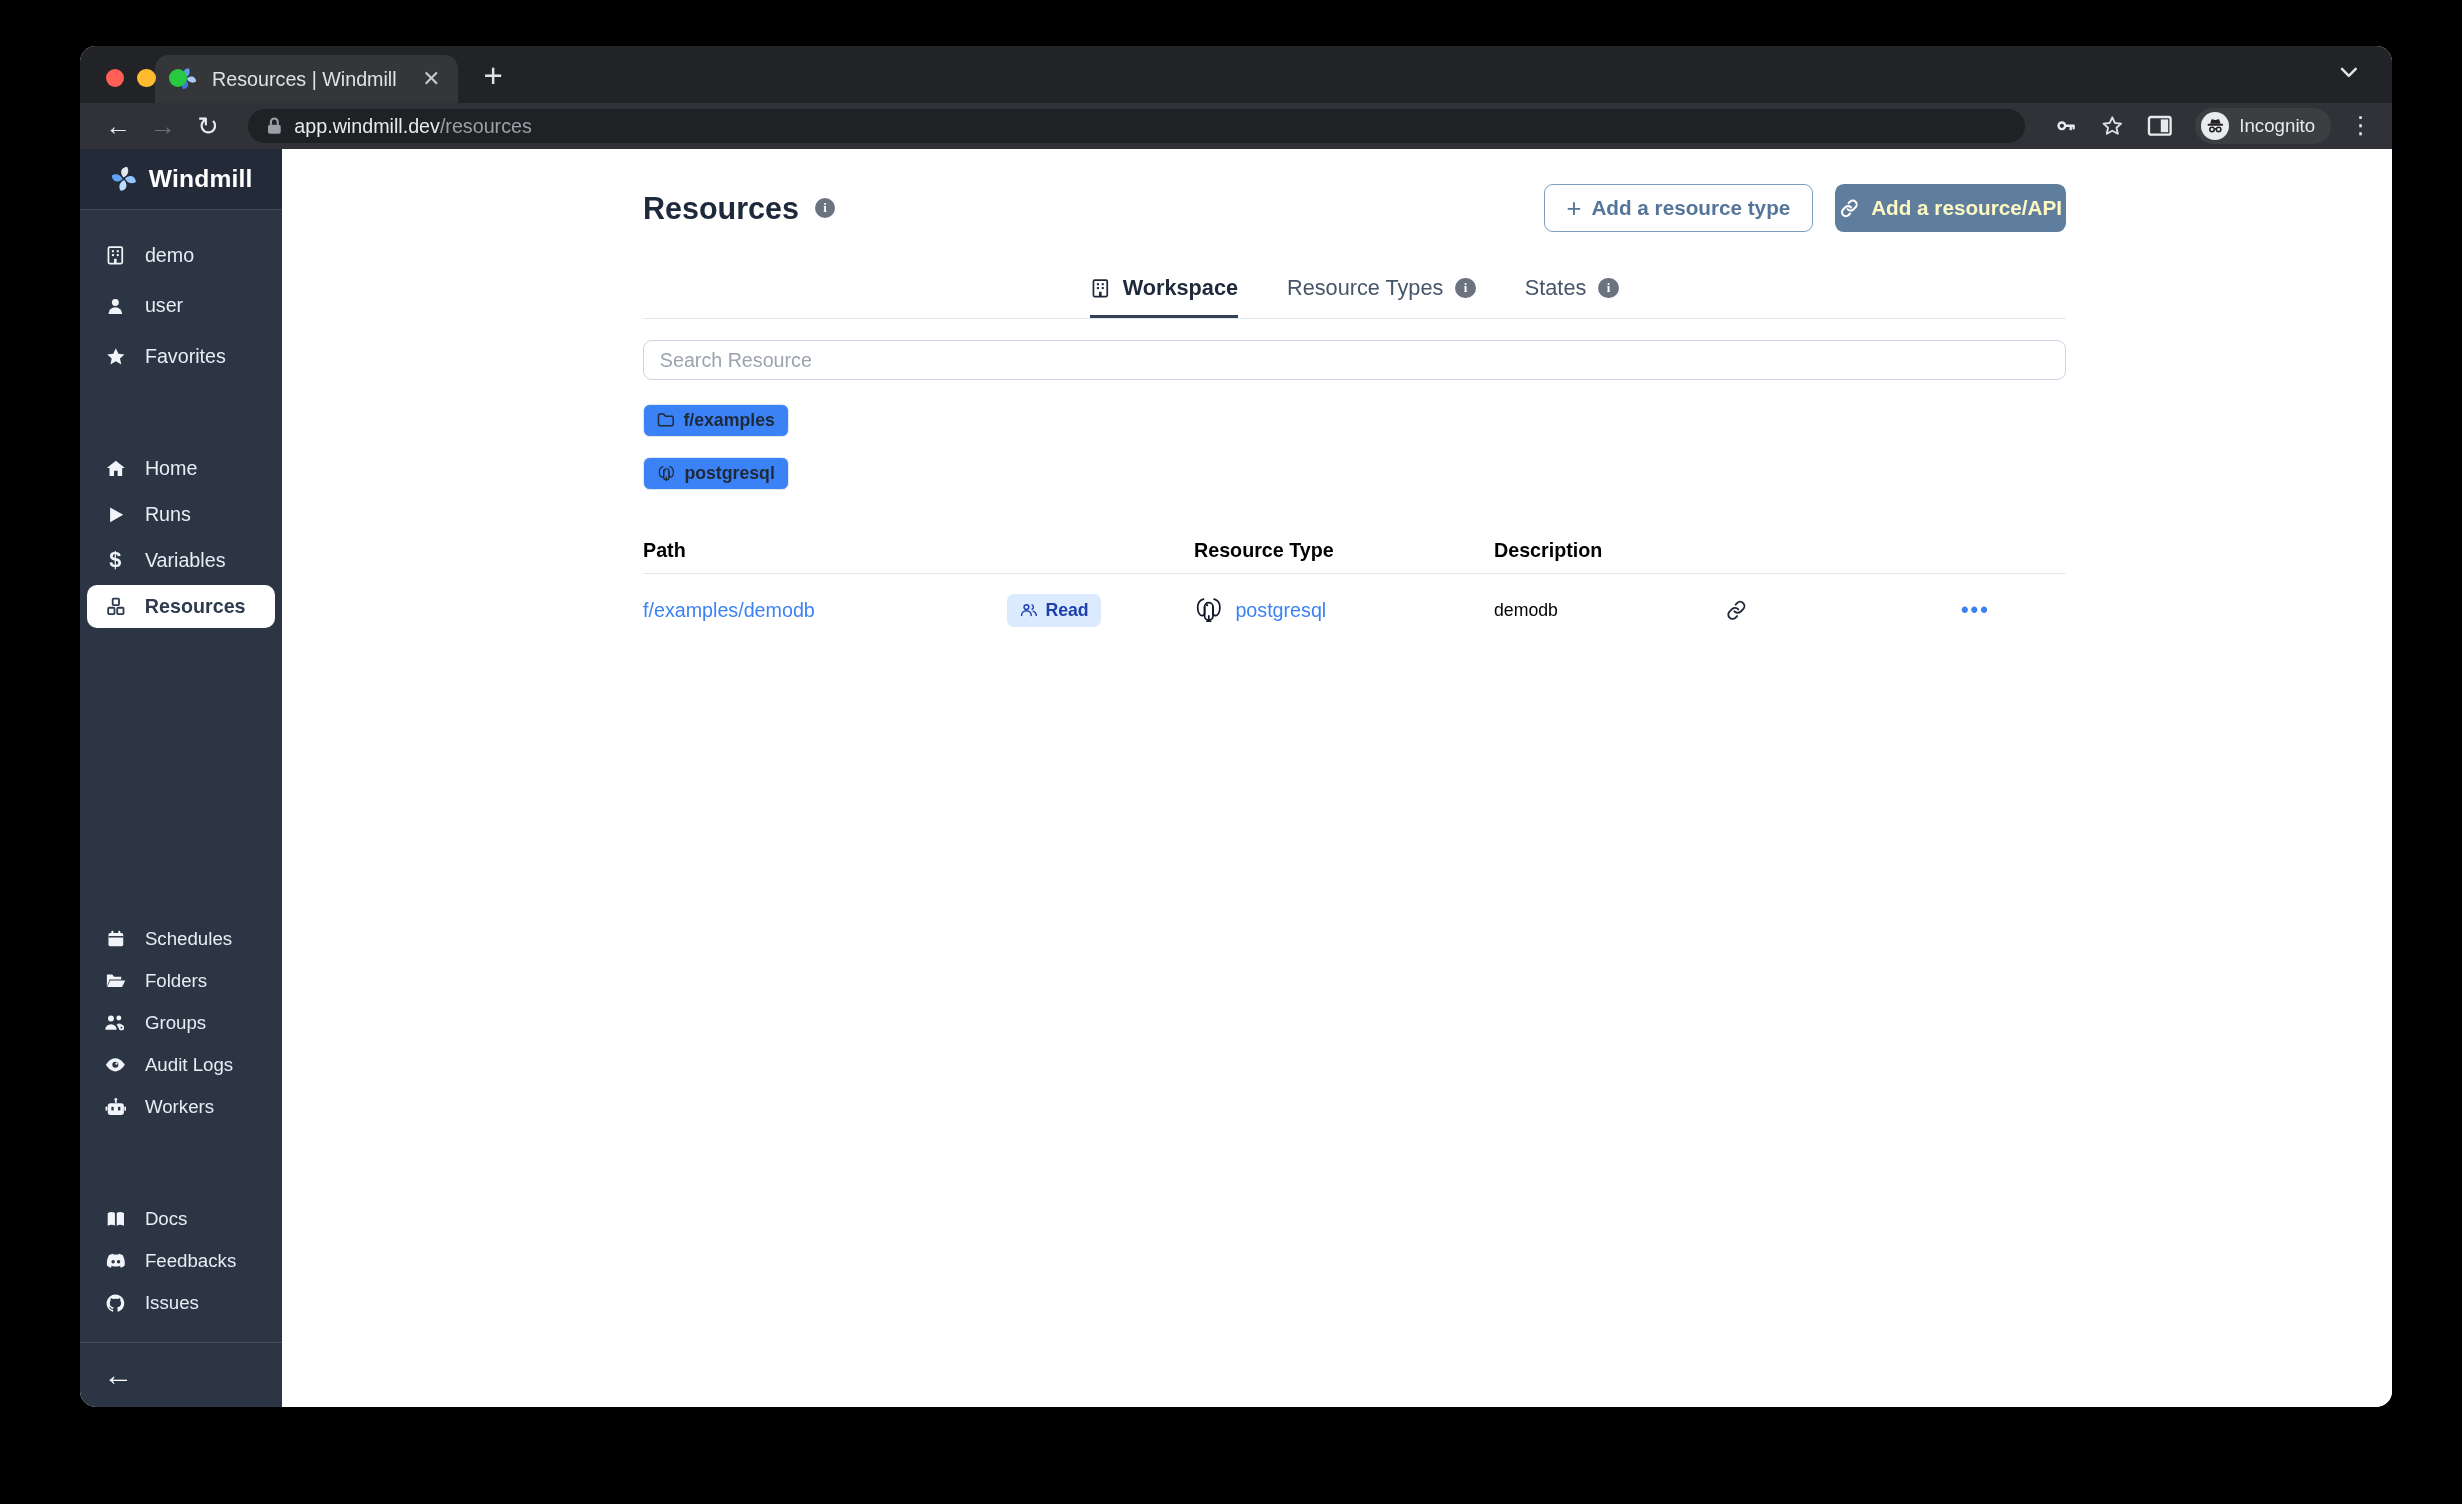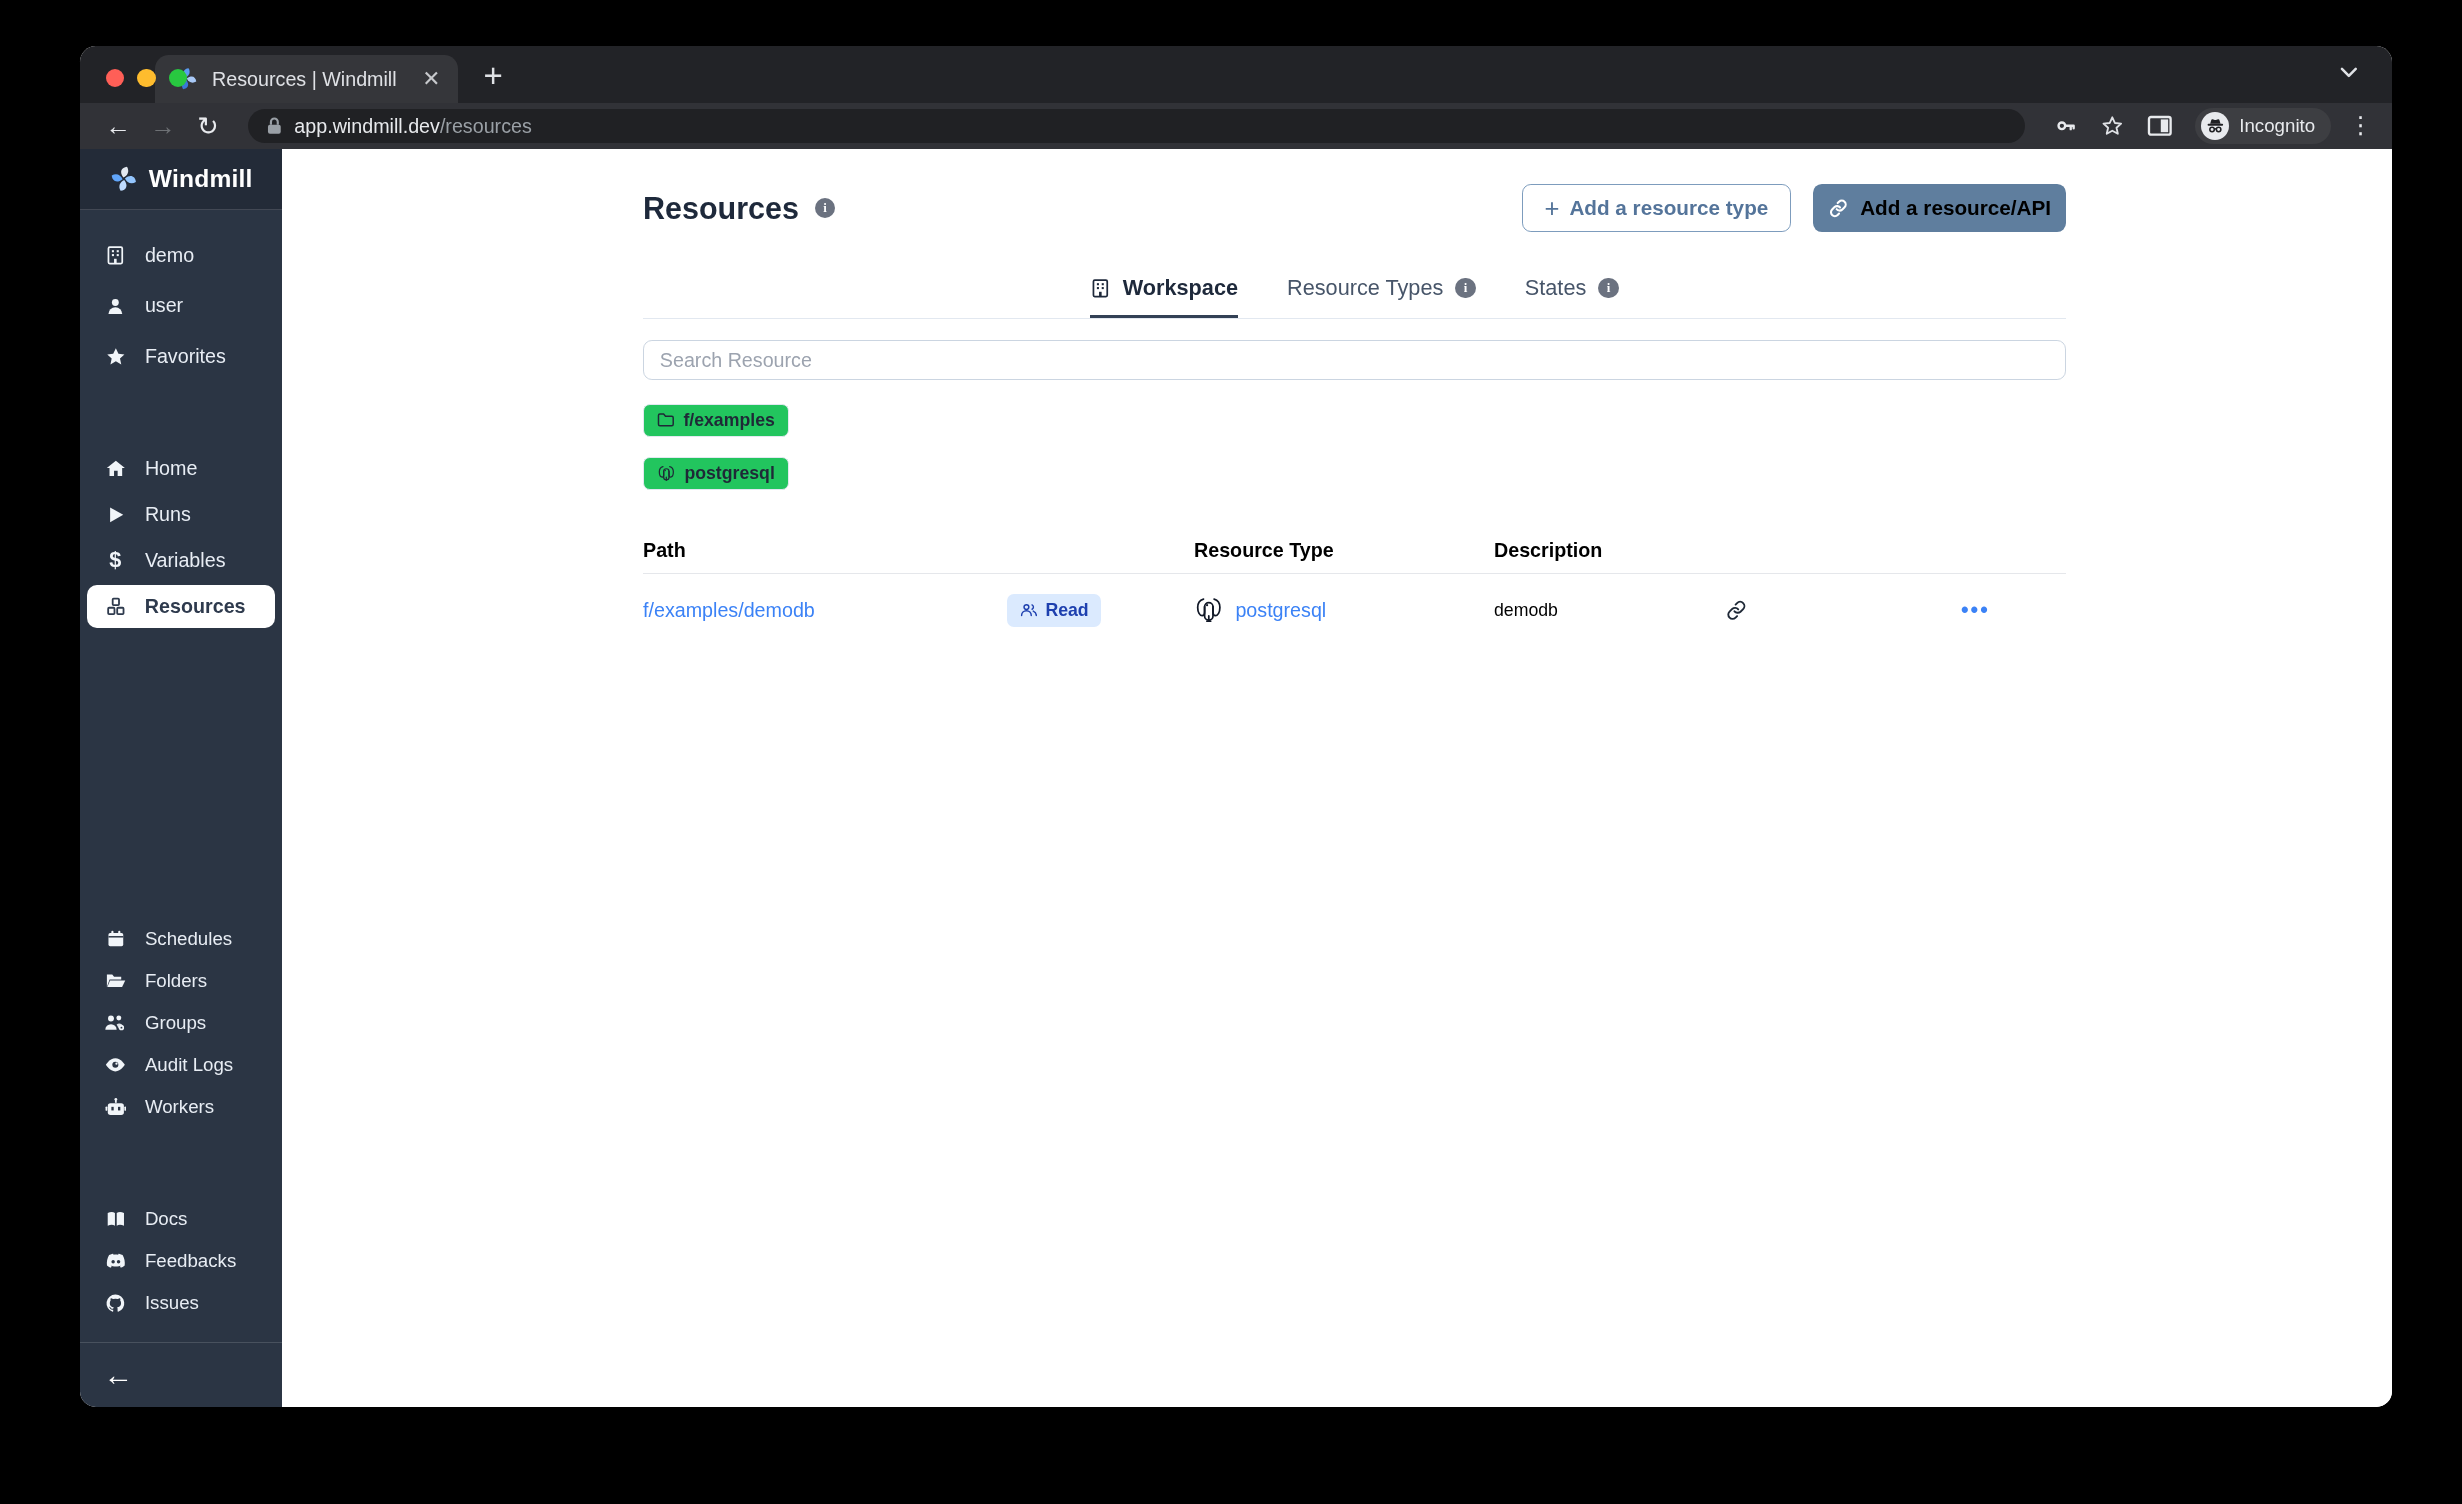--- a/index.html
+++ b/index.html
@@ -48,31 +48,31 @@
 
   .main { flex:1; background:#fff; padding-left:361px; }
   .content { width:1423px; }
   .title-row { margin-top:35px; display:flex; align-items:center; justify-content:space-between; }
   .title-left { display:flex; align-items:center; gap:15.8px; }
   h1 { font-size:30.5px; color:#1e293b; font-weight:bold; }
   .info { width:20.7px; height:20.7px; border-radius:50%; background:#6b7280; color:#fff; font-size:12.8px; font-weight:bold; display:inline-flex; align-items:center; justify-content:center; font-family:"Liberation Serif", serif; }
   .btns { display:flex; gap:21.7px; }
   .btn-outline { height:48px; border:1.5px solid #7d9cbd; border-radius:8.9px; background:#fff; color:#54749a; font-size:20.7px; font-weight:600; display:flex; align-items:center; gap:9.9px; padding:0 21.7px; }
   .btn-outline .plus { font-size:25.6px; font-weight:400; }
-  .btn-fill { height:48px; border-radius:8.9px; background:#5f7e9e; color:#000000; font-size:20.7px; font-weight:bold; display:flex; align-items:center; gap:11.8px; padding:0 15px; border:none; }
+  .btn-fill { height:48px; border-radius:8.9px; background:#5f7e9e; color:#fef9c3; font-size:20.7px; font-weight:bold; display:flex; align-items:center; gap:11.8px; padding:0 4px; border:none; }
 
   .tabs { margin-top:43px; display:flex; gap:49px; border-bottom:1px solid #e2e8f0;justify-content:center; }
   .tabitem { display:flex; align-items:center; gap:11.8px; font-size:21.7px; color:#475569; padding-bottom:13.8px; border-bottom:3px solid transparent; }
   .tabitem.active { color:#1e293b; font-weight:600; border-bottom-color:#334155; }
 
   .search { margin-top:21.7px; width:100%; height:40px; border:1px solid #cbd5e1; border-radius:8.9px; padding:0 15.8px; font-size:19.7px; color:#ec4899; font-family:"Liberation Sans", sans-serif; outline:none; }
   .search::placeholder { color:#9ca3af; }
 
   .chips { margin-top:23.6px; display:flex; flex-direction:column; align-items:flex-start; gap:20.7px; }
-  .chip { height:32.5px; background:#22c55e; border:1px solid #e2e8f0; border-radius:6.9px; display:flex; align-items:center; gap:8.9px; padding:0 12.8px; font-size:17.7px; font-weight:600; color:#1f2937; }
+  .chip { height:32.5px; background:#3b82f6; border:1px solid #e2e8f0; border-radius:6.9px; display:flex; align-items:center; gap:8.9px; padding:0 12.8px; font-size:17.7px; font-weight:600; color:#1f2937; }
 
   .table { margin-top:39px; }
   .trow { display:grid; grid-template-columns:364px 187px 300px 231px 236px 1fr; align-items:center; }
   .thead { height:45px; border-bottom:1px solid #e5e7eb; }
   .th { font-size:19.7px; font-weight:bold; color:#000000; }
   .tdata { height:73px; }
   .pathlink, .rtlink { color:#3b82f6; font-size:19.7px; text-decoration:none; }
   .badge { display:inline-flex; align-items:center; gap:7.9px; height:33px; background:#dbeafe; border-radius:6.9px; padding:0 12.8px; color:#1e40af; font-size:17.7px; font-weight:600; }
   .rt { display:flex; align-items:center; gap:11.8px; }
   .desc { color:#000000; font-size:17.7px; }

